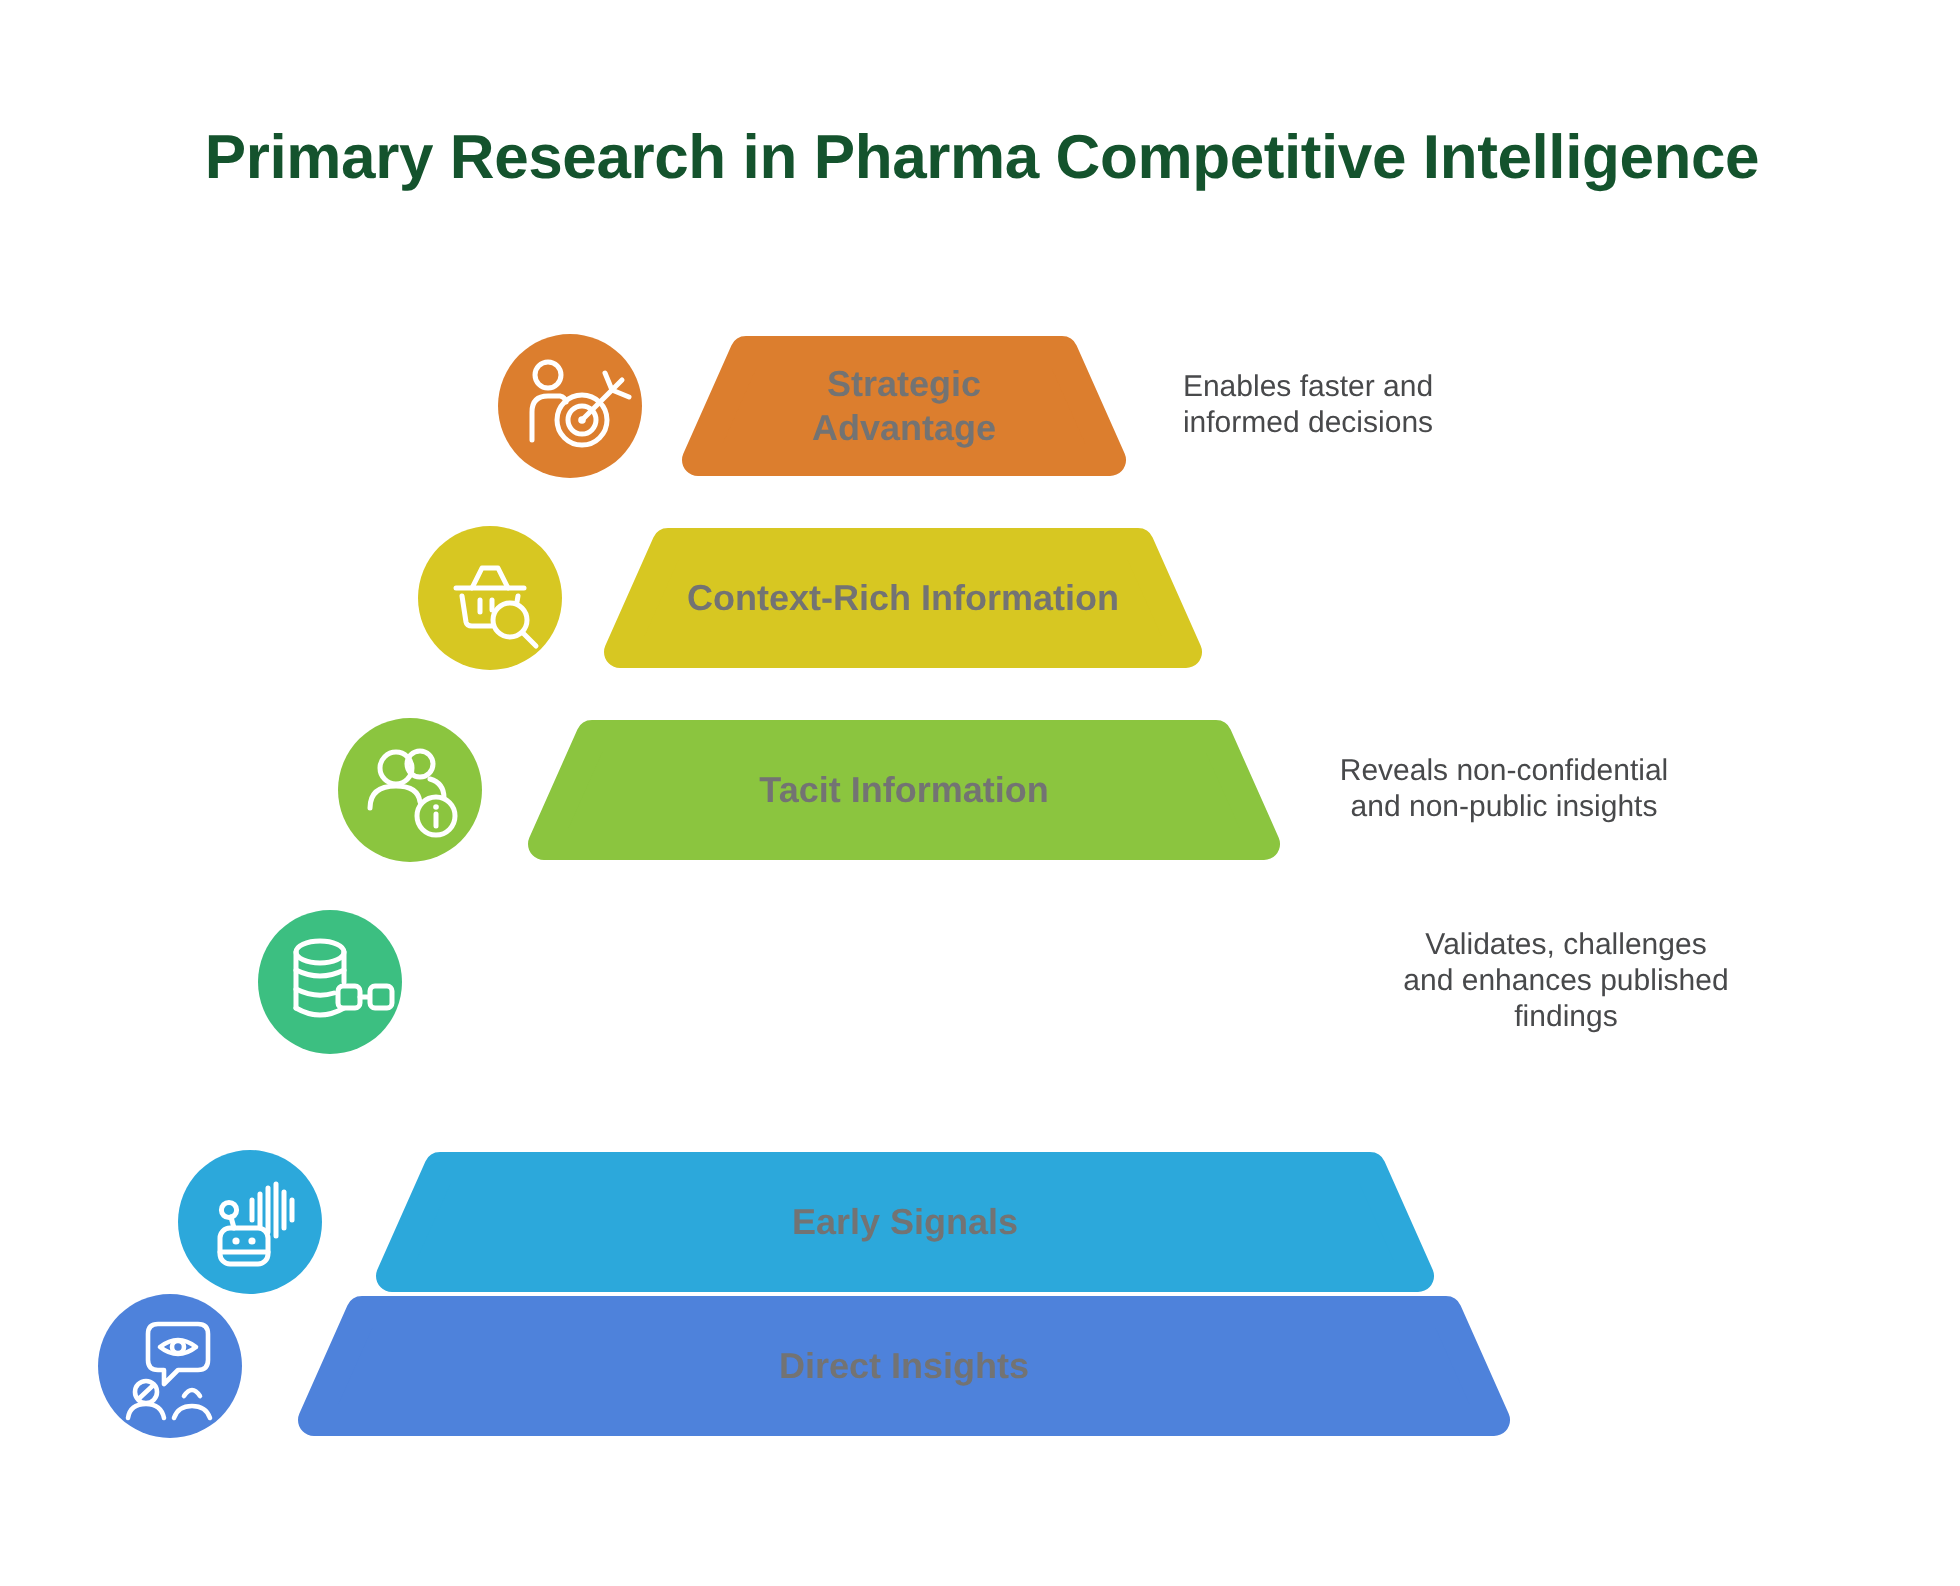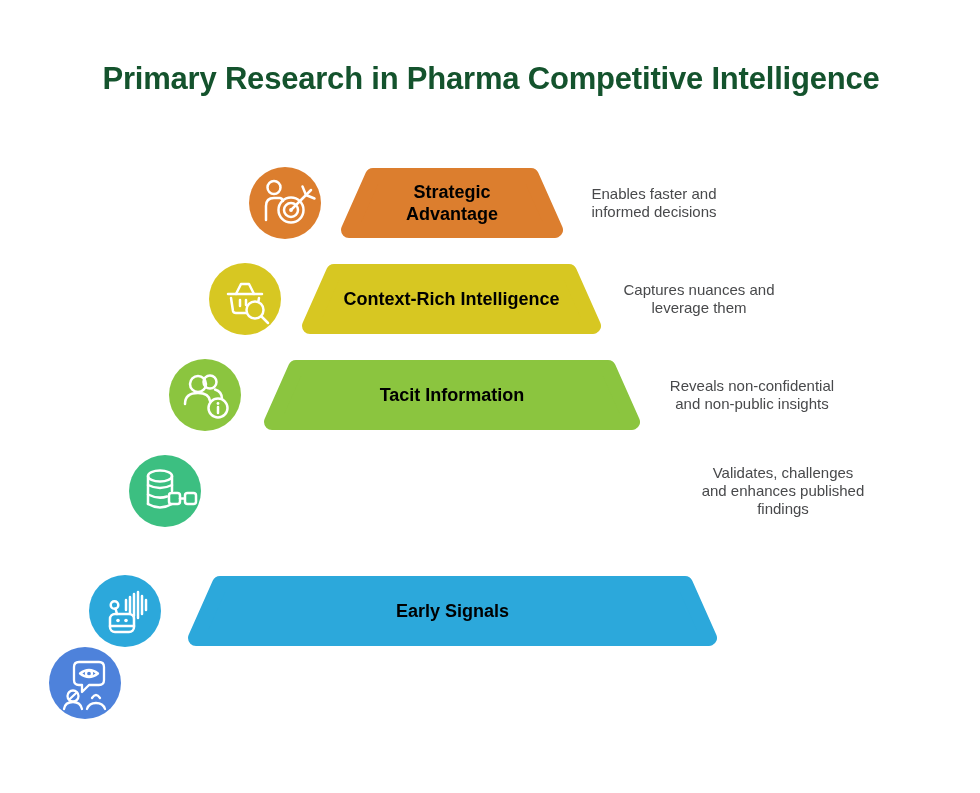--- a/index.html
+++ b/index.html
@@ -57,21 +57,21 @@
     stroke-linejoin: round;
     stroke-linecap: round;
   }
   .label {
     position: absolute;
     inset: 0;
     display: flex;
     align-items: center;
     justify-content: center;
     text-align: center;
-    color: #000000;
+    color: #737373;
     font-size: 18px;
     font-weight: bold;
     line-height: 1.25;
   }
   .label span { display: inline-block; }
   .desc {
     position: absolute;
     top: 0;
     height: 70px;
     display: flex;
@@ -130,24 +130,23 @@
         <path d="M52.5 53.5 L59 60"></path>
       </g>
     </svg>
     <div class="trap" style="left:300px;width:303px">
       <svg width="303" height="70" viewBox="0 0 303 70">
         <g stroke="#D7C722">
           <polygon class="trap-shape" points="10,62 34,8 269,8 293,62" fill="#D7C722"></polygon>
         </g>
       </svg>
       <div class="label">
-          <span>Context-Rich Intelligence</span>
-        </div>
-    </div>
-    <div class="desc" style="left:623px;width:152px">Captures nuances and leverage them</div>
+          <span>Context-Rich Information</span>
+        </div>
+    </div>
   </div>
 
   <div class="row" style="top:360px">
     <svg class="level-icon" style="left:169px" viewBox="0 0 72 72">
       <circle cx="36" cy="36" r="36" fill="#8BC53F"></circle>
       <g class="art">
         <circle cx="41" cy="23" r="6.5"></circle>
         <path d="M46 30.5 Q53 32.5 53 40"></path>
         <circle cx="29" cy="25" r="8"></circle>
         <path d="M16 45 Q16 34 29 34 Q40 34 41 42"></path>
@@ -224,15 +223,25 @@
         <path d="M30 15 L50 15 Q55 15 55 20 L55 33 Q55 38 50 38 L40 38 L33 45 L33 38 L30 38 Q25 38 25 33 L25 20 Q25 15 30 15 Z"></path>
         <path d="M31 26.5 Q40 19.5 49 26.5 Q40 33.5 31 26.5 Z"></path>
         <circle cx="40" cy="26.5" r="3"></circle>
         <circle cx="24" cy="49" r="5.5"></circle>
         <path d="M20.8 52 L27.2 46"></path>
         <path d="M15 62 Q16 55 24 55 Q31.5 55 33 62"></path>
         <path d="M43 51 Q47 45 51 51"></path>
         <path d="M38 62 Q40 56 47 56 Q54 56 56 62"></path>
       </g>
     </svg>
+    <div class="trap" style="left:147px;width:610px">
+      <svg width="610" height="70" viewBox="0 0 610 70">
+        <g stroke="#4E82DB">
+          <polygon class="trap-shape" points="10,62 34,8 576,8 600,62" fill="#4E82DB"></polygon>
+        </g>
+      </svg>
+      <div class="label">
+          <span>Direct Insights</span>
+        </div>
+    </div>
   </div>
 
 </div>
 
 </body></html>

